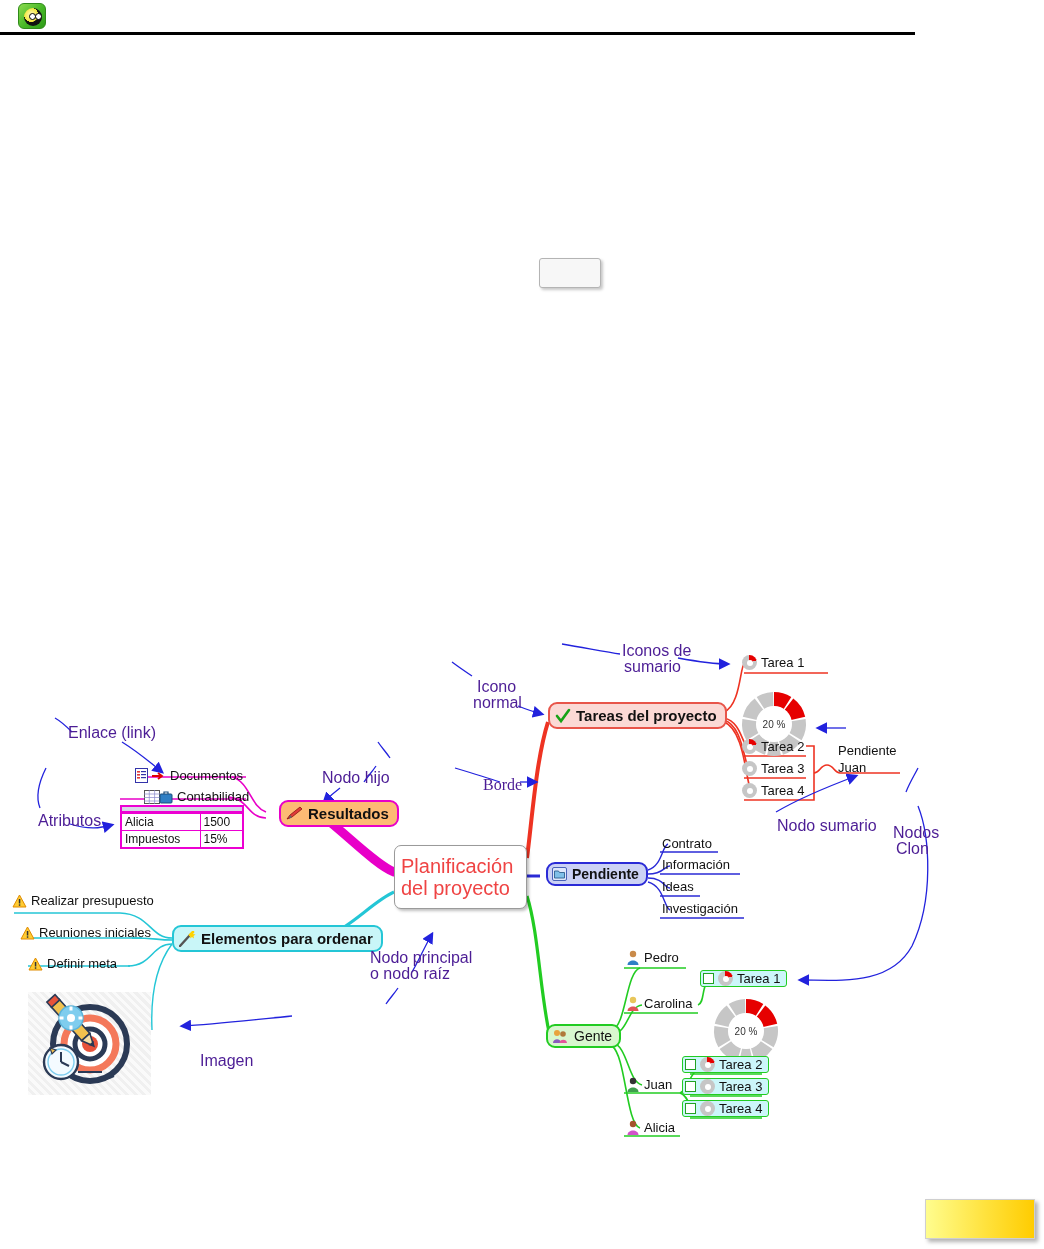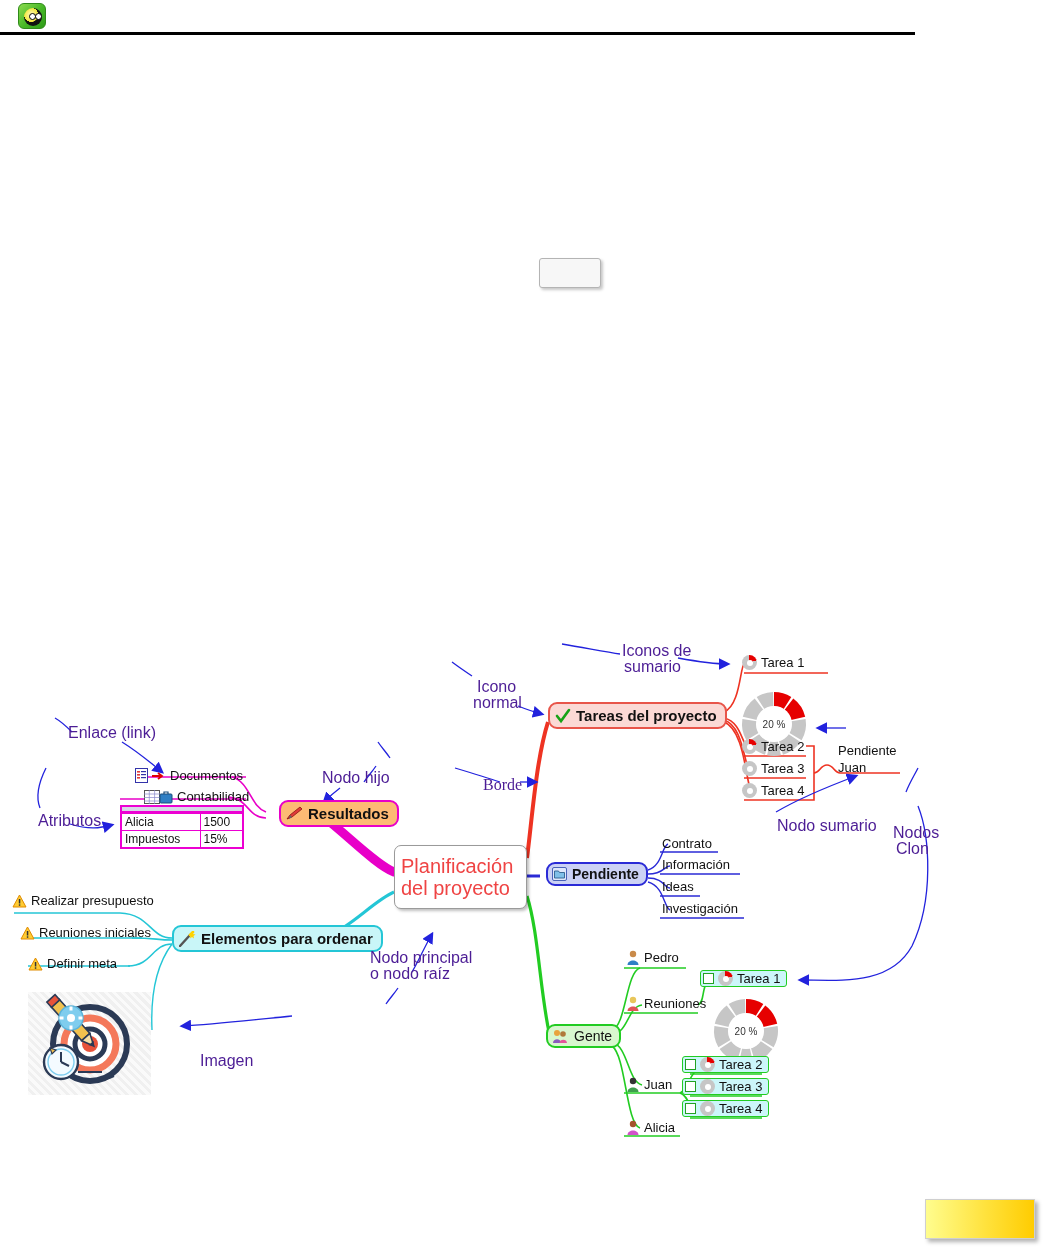--- a/index.html
+++ b/index.html
@@ -387,21 +387,21 @@
     <circle cx="7" cy="4" r="3.2" fill="#c98a49"></circle>
       <path d="M1.5,15 C1.5,9 12.5,9 12.5,15 Z" fill="#2f7fc4"></path>
   </svg>
   <span>Pedro</span>
 </div>
 <div class="leaf" style="left:626px;top:996px;">
   <svg class="person" viewBox="0 0 14 15">
     <circle cx="7" cy="4" r="3.2" fill="#e8c65a"></circle>
       <path d="M1.5,15 C1.5,9 12.5,9 12.5,15 Z" fill="#e05555"></path>
   </svg>
-  <span>Reuniones</span>
+  <span>Carolina</span>
 </div>
 <div class="leaf" style="left:626px;top:1077px;">
   <svg class="person" viewBox="0 0 14 15">
     <circle cx="7" cy="4" r="3.2" fill="#333"></circle>
       <path d="M1.5,15 C1.5,9 12.5,9 12.5,15 Z" fill="#3f9e4d"></path>
   </svg>
   <span>Juan</span>
 </div>
 <div class="leaf" style="left:626px;top:1120px;">
   <svg class="person" viewBox="0 0 14 15">

